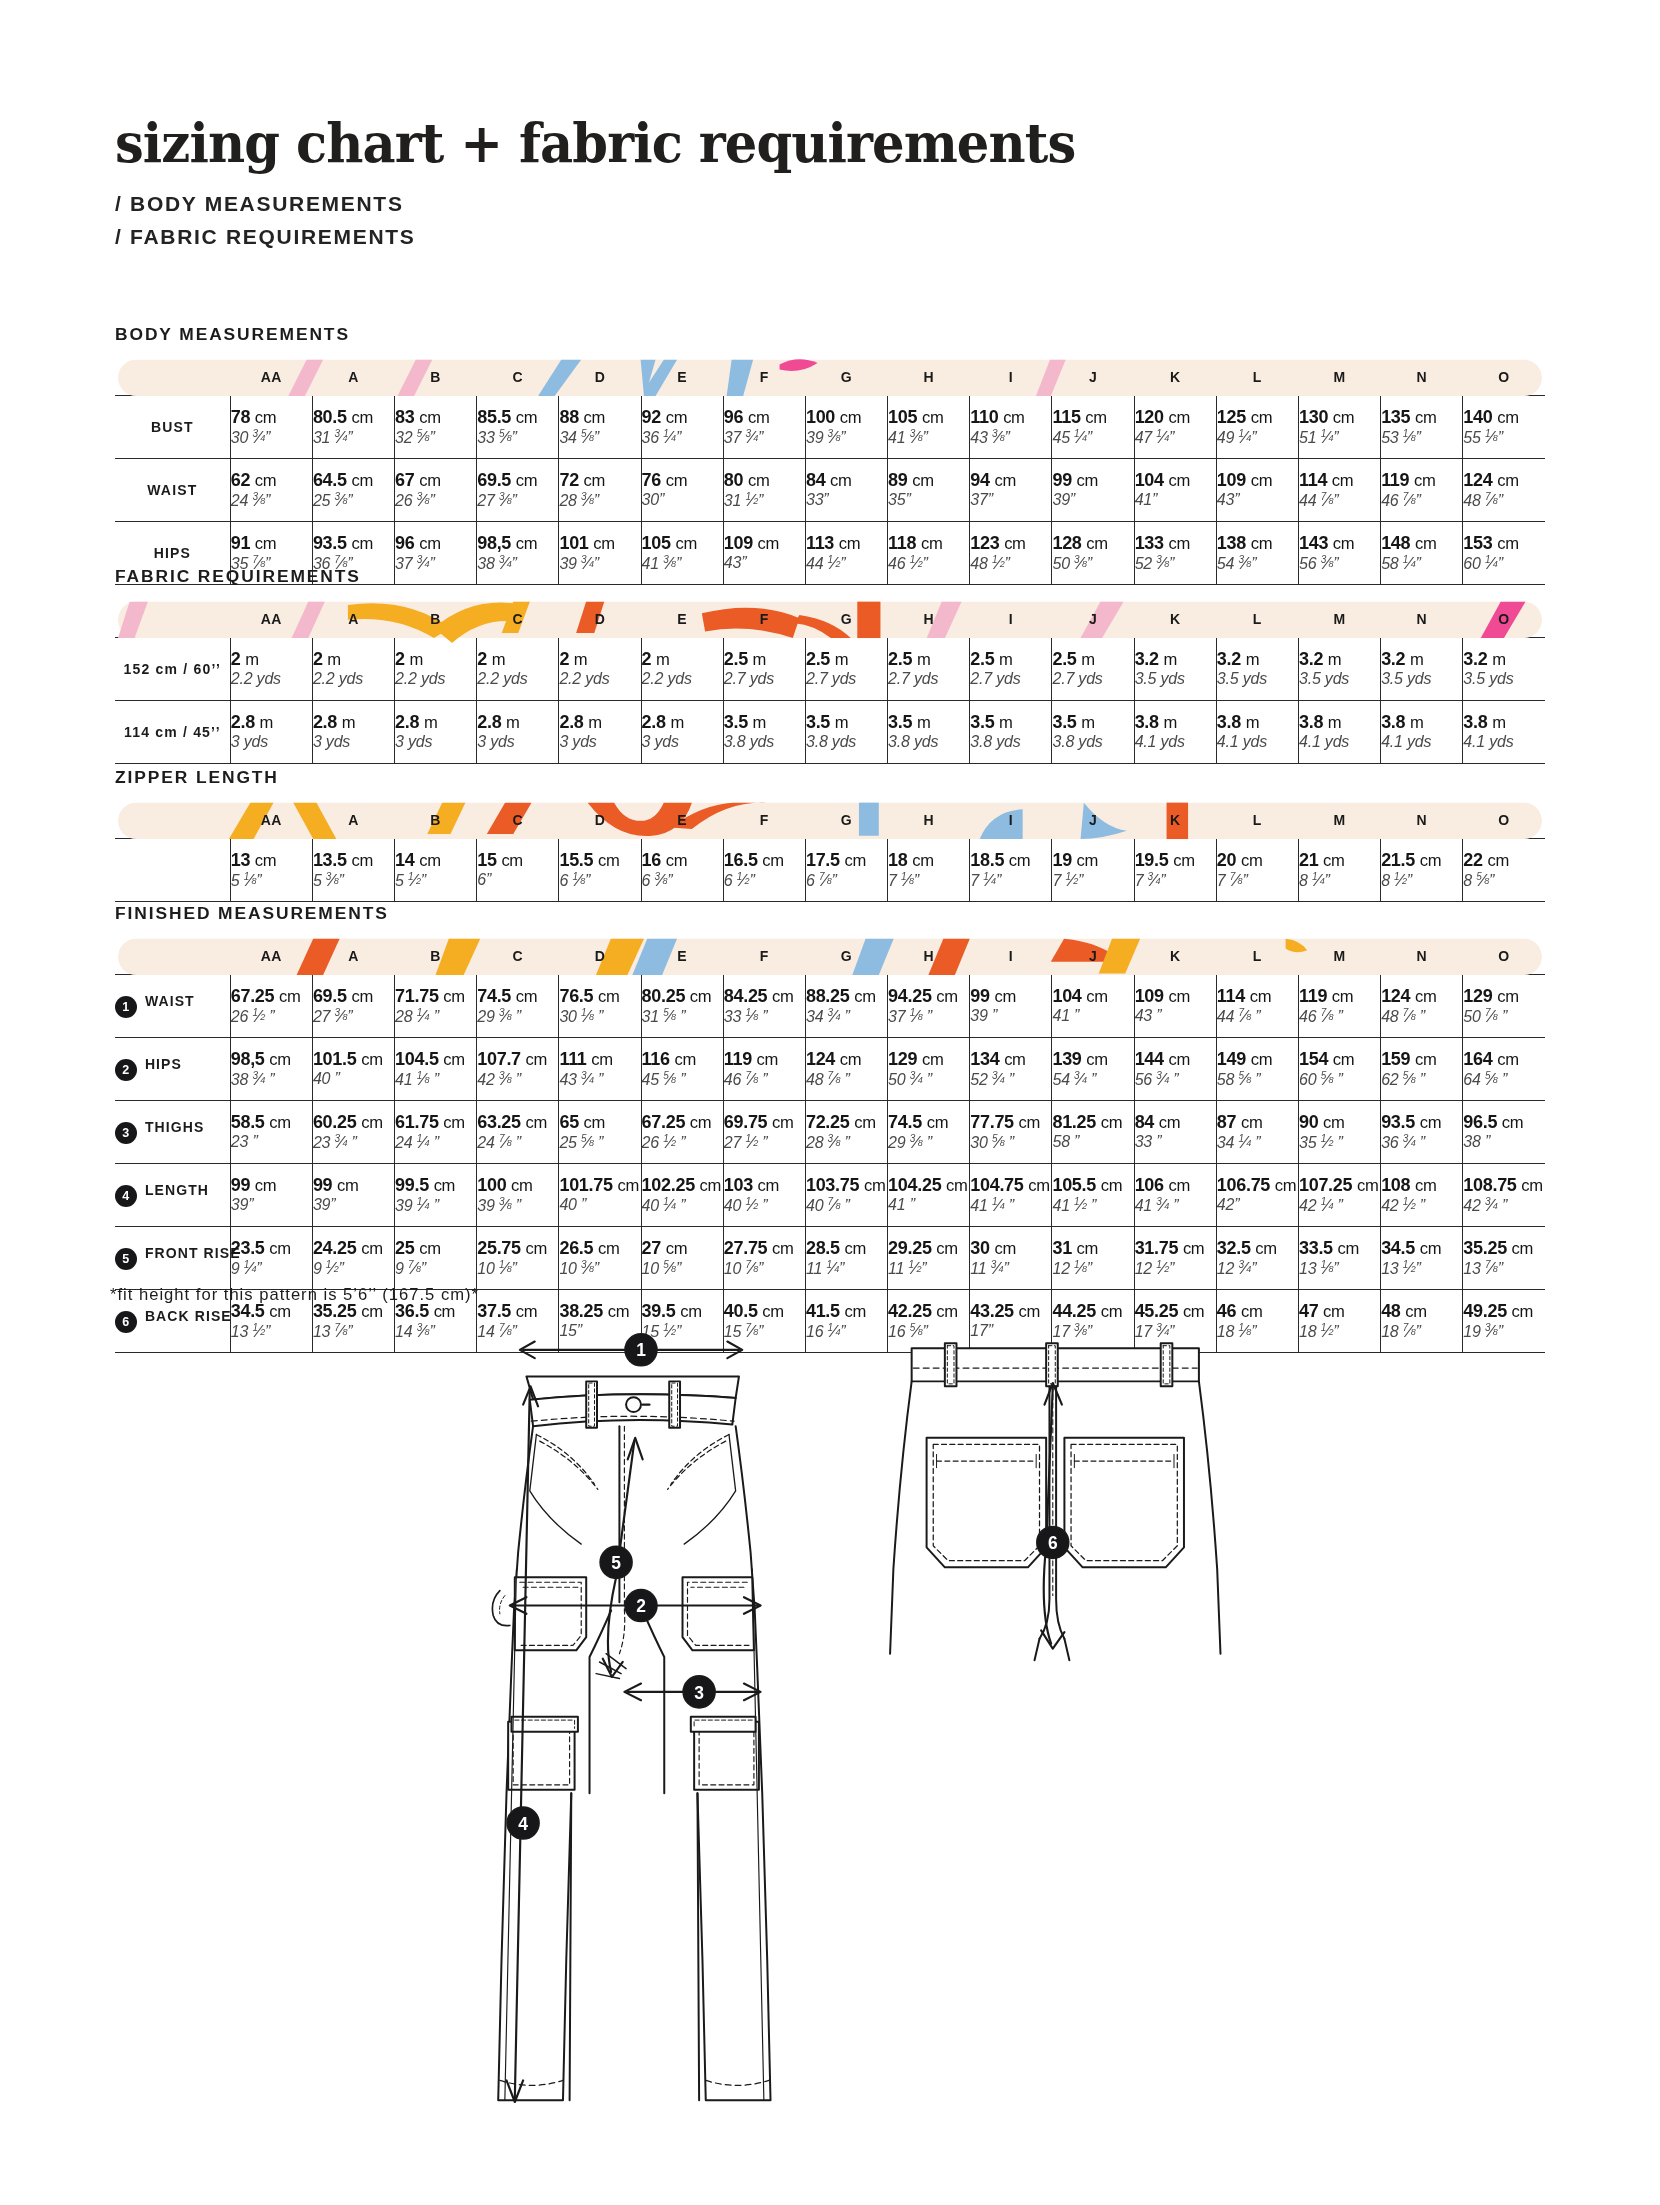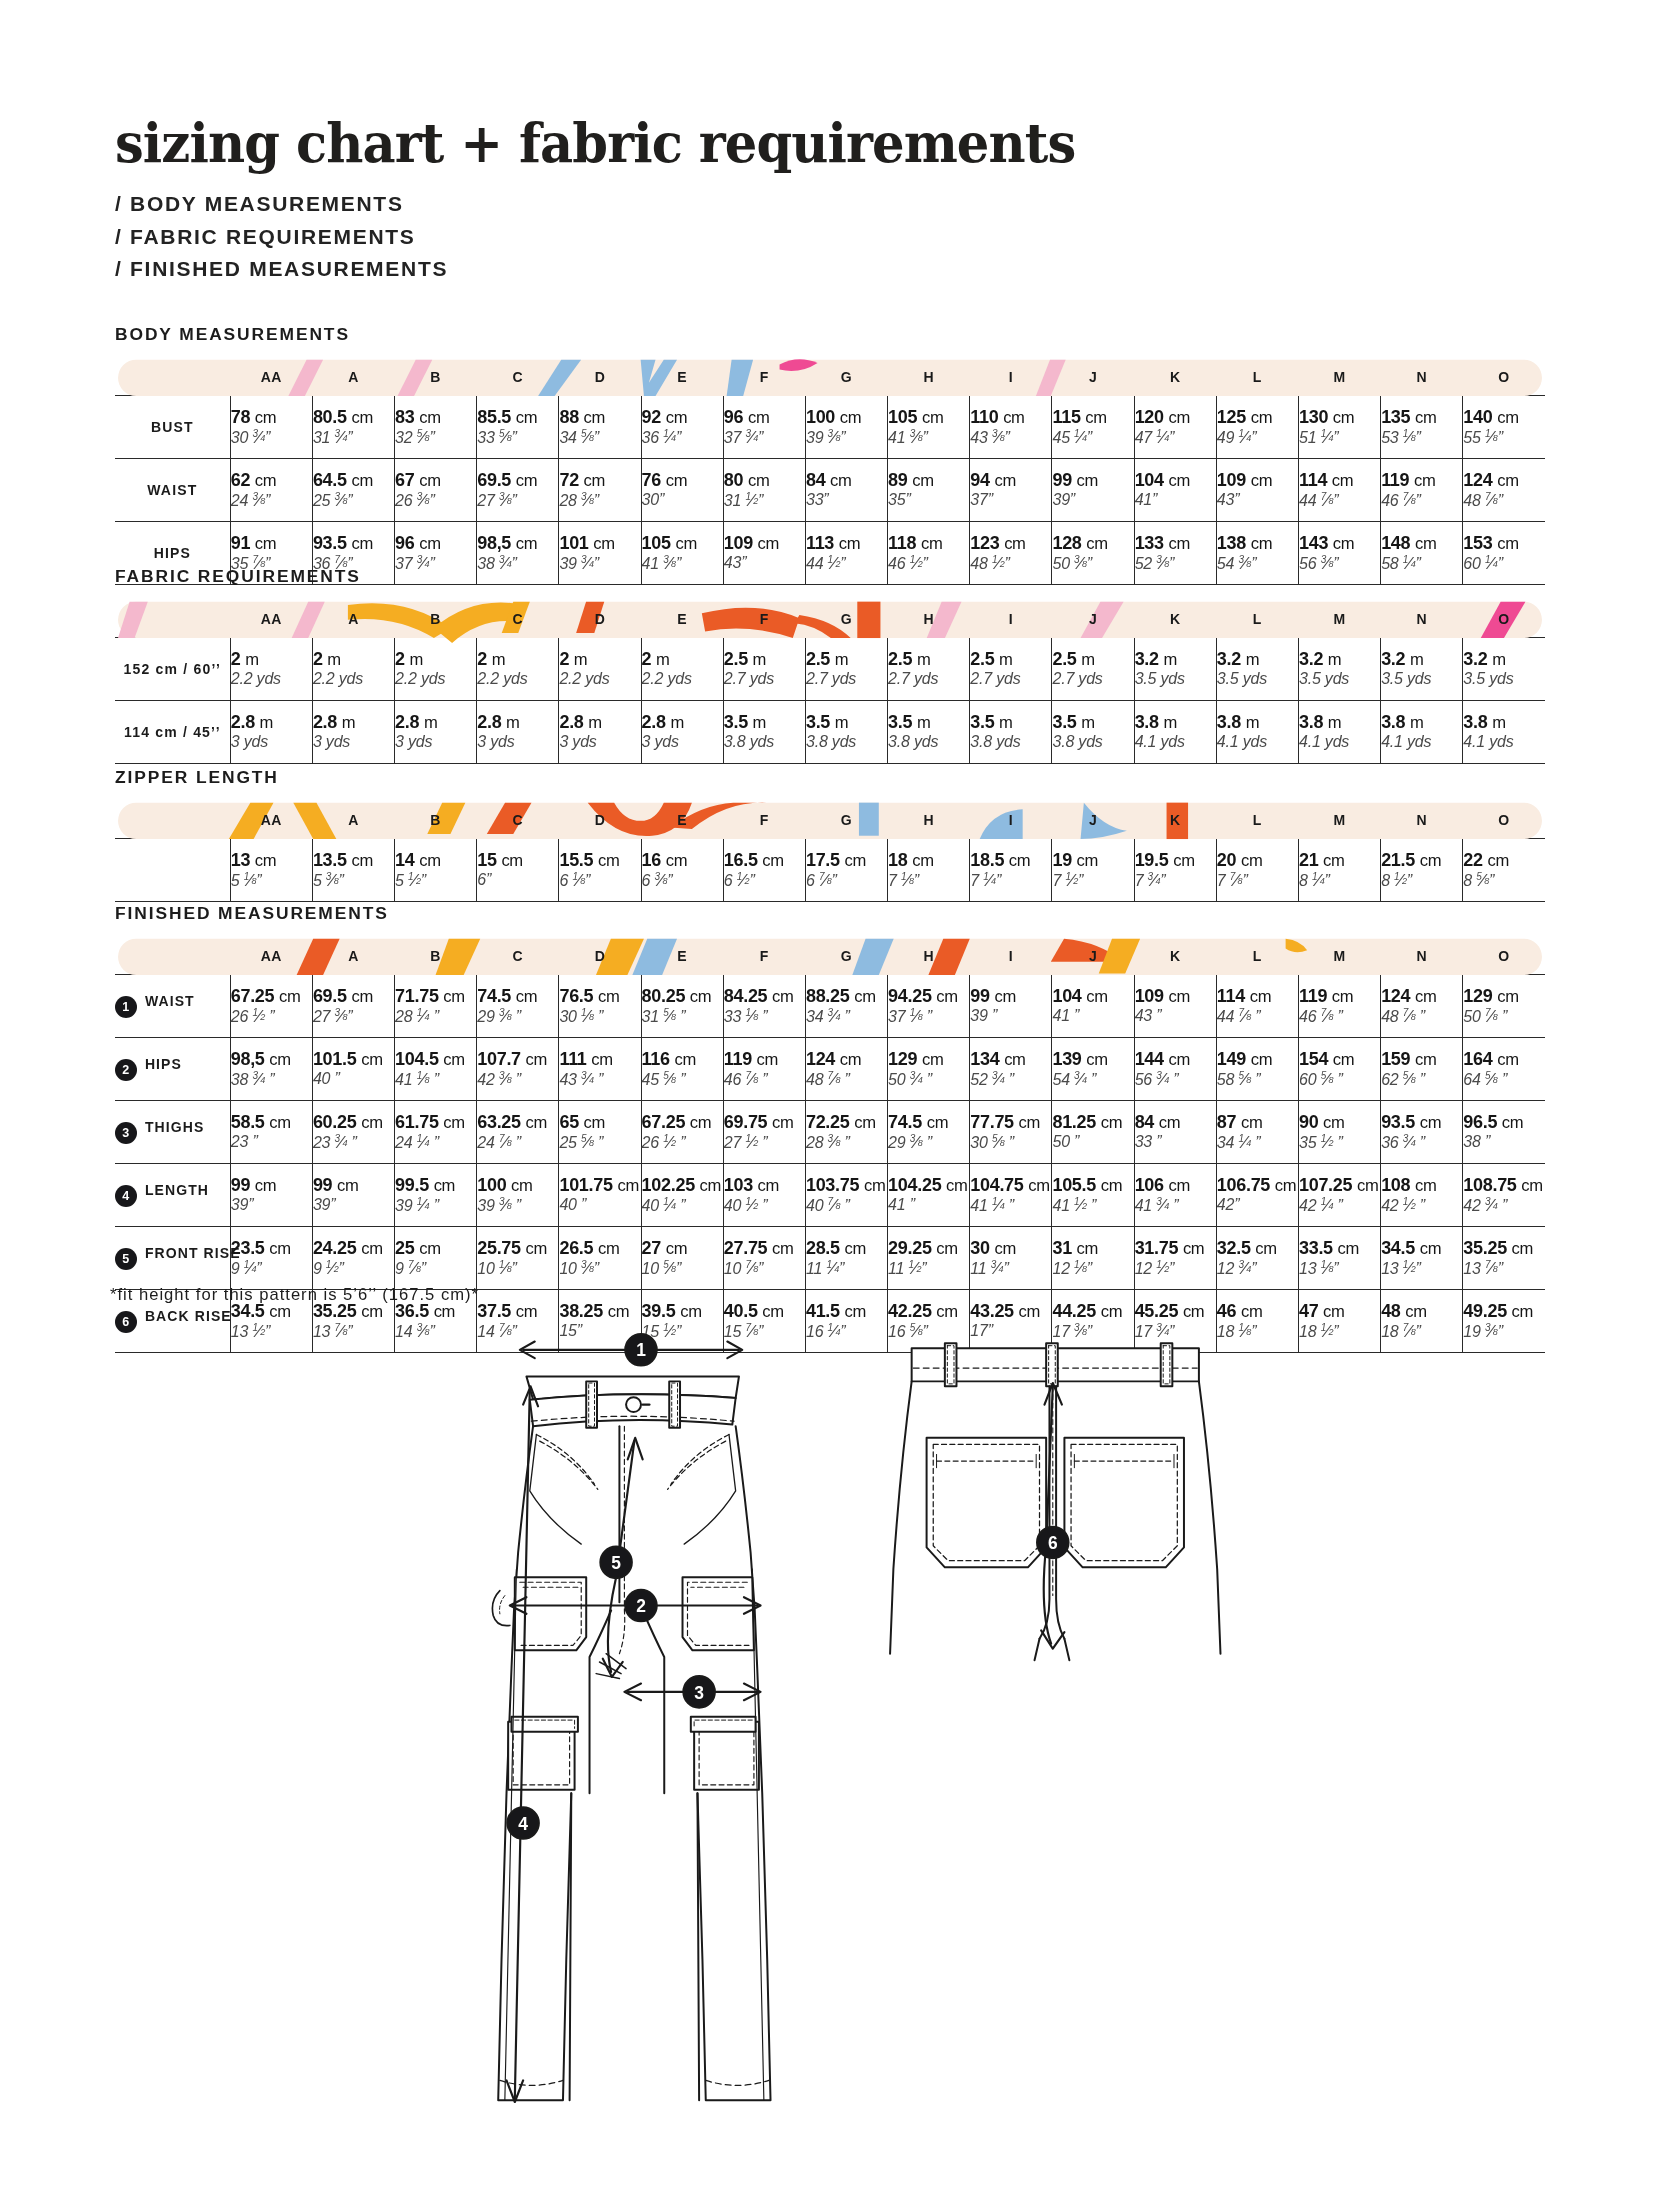--- a/index.html
+++ b/index.html
@@ -156,21 +156,20 @@
 </head>
 <body>
 
 <div class="page">
 
   <div class="header">
     <h1 class="main-title">sizing chart + fabric requirements</h1>
     <ul class="subtitle-list">
       <li>/ BODY MEASUREMENTS</li>
       <li>/ FABRIC REQUIREMENTS</li>
-      <li>/ FINISHED MEASUREMENTS</li>
     </ul>
   </div>
 
   <div class="section" id="sec-body" style="top:324px;">
     <div class="section-title">BODY MEASUREMENTS</div>
     <div style="position:relative;">
 
       <svg class="deco" width="1430" height="43" style="left:0;top:0;" viewBox="0 0 1722 52">
         <rect x="0" y="2" width="1722" height="44" rx="22" fill="#f9ece1"></rect>
         <path d="M228 2 L248 2 L226 46 L206 46 Z" fill="#f4b8cd"></path>
@@ -926,21 +925,21 @@
               <td class="val">
                 <div class="cm">74.5 <span class="u">cm</span></div>
                 <div class="inch">29 <sup>3</sup>⁄<sub>8</sub> ”</div>
               </td>
               <td class="val">
                 <div class="cm">77.75 <span class="u">cm</span></div>
                 <div class="inch">30 <sup>5</sup>⁄<sub>8</sub> ”</div>
               </td>
               <td class="val">
                 <div class="cm">81.25 <span class="u">cm</span></div>
-                <div class="inch">50 ”</div>
+                <div class="inch">58 ”</div>
               </td>
               <td class="val">
                 <div class="cm">84 <span class="u">cm</span></div>
                 <div class="inch">33 ”</div>
               </td>
               <td class="val">
                 <div class="cm">87 <span class="u">cm</span></div>
                 <div class="inch">34 <sup>1</sup>⁄<sub>4</sub> ”</div>
               </td>
               <td class="val">

